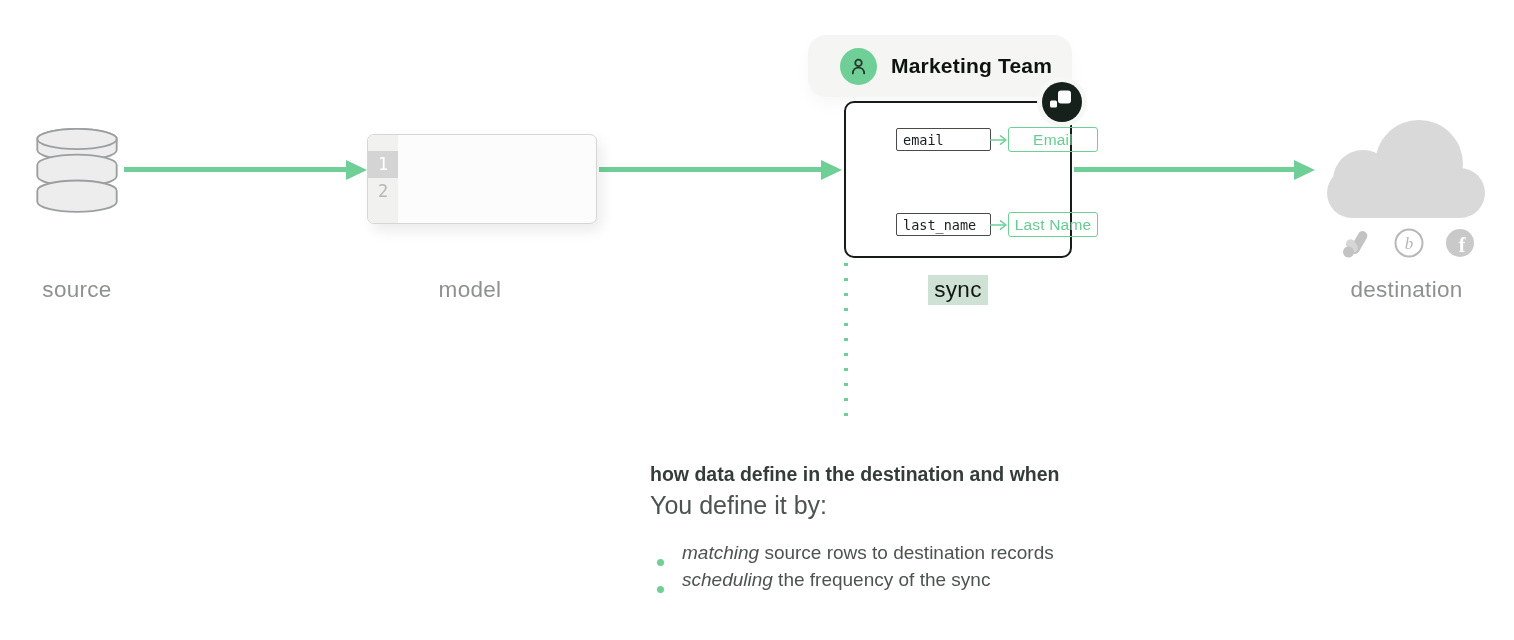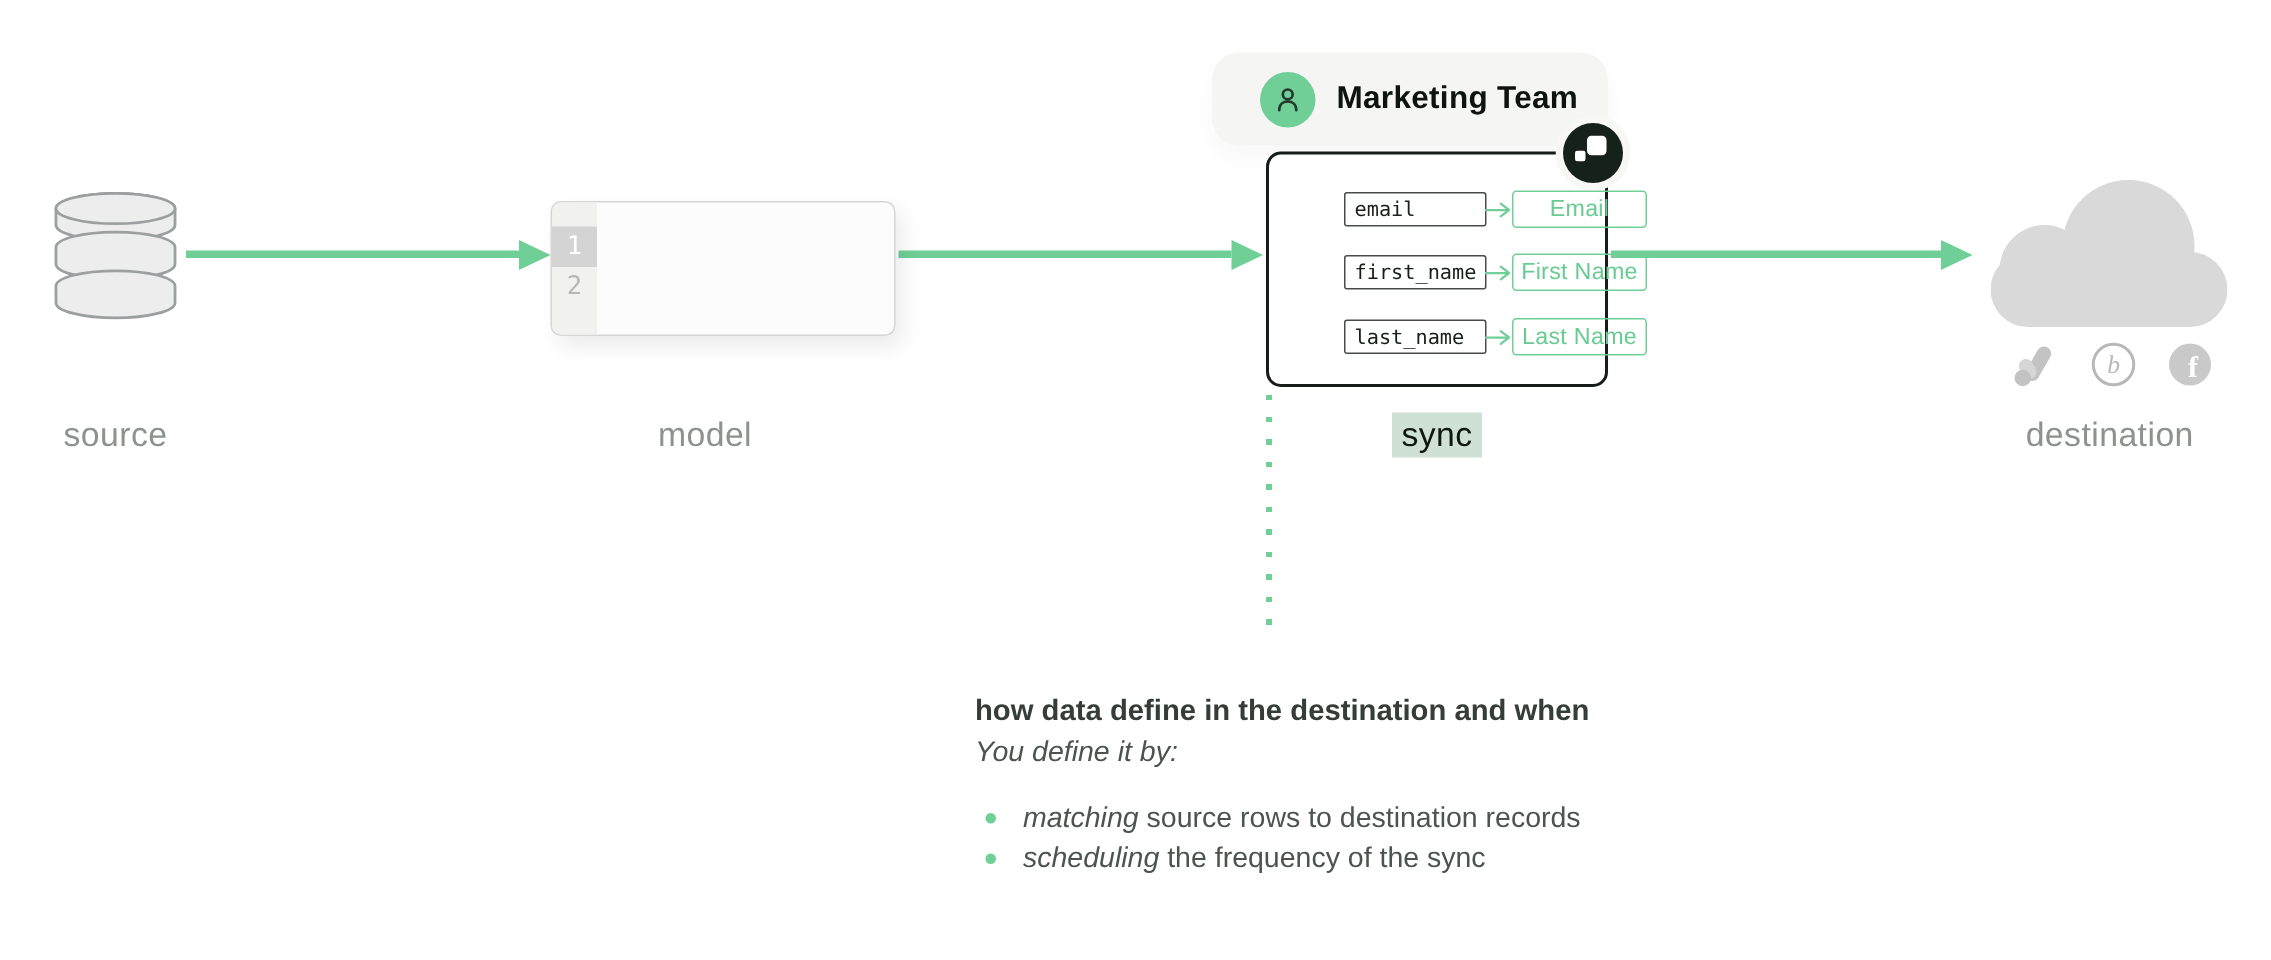--- a/index.html
+++ b/index.html
@@ -75,23 +75,23 @@
   
   .stage-label{position:absolute;top:277px;height:32px;text-align:center;
     font-size:22.5px;color:var(--label-gray);letter-spacing:.3px;}
   .hl{background:var(--sync-highlight);color:#10170f;padding:2px 6px 3px;font-weight:500;}
   
   .dotted{position:absolute;left:844px;top:263px;width:3.5px;height:165px;
     background:repeating-linear-gradient(to bottom,var(--accent-green) 0 3.5px,transparent 3.5px 15px);}
   
   .notes{position:absolute;left:650px;top:463px;width:600px;}
   .notes-heading{font-size:19.5px;font-weight:700;color:var(--heading-gray);margin:0 0 5px;}
-  .notes-intro{font-size:19px;color:var(--text-gray);margin:0 0 19px;font-style:italic;}
+  .notes-intro{font-size:25px;color:var(--text-gray);margin:0 0 19px;}
   .notes-list{list-style:none;margin:0;padding:0 0 0 7px;}
-  .notes-list li{display:flex;align-items:flex-start;font-size:19px;color:var(--text-gray);
+  .notes-list li{display:flex;align-items:flex-end;font-size:19px;color:var(--text-gray);
     line-height:27px;}
   .bullet-dot{width:7px;height:7px;border-radius:50%;background:var(--accent-green);
     margin:10px 18px 0 0;flex:none;}
   .lead{font-style:italic;}
 </style>
 </head>
 <body>
 
 <div class="canvas">
 
@@ -126,28 +126,20 @@
   </div>
 
   <div class="sync-box">
     <div class="map-row" style="top:24px;">
       <div class="src-box">email</div>
       <svg class="map-arrow" width="19" height="14" viewBox="0 0 19 14" fill="none" stroke="#6fcf97" stroke-width="1.5" stroke-linecap="round" stroke-linejoin="round">
           <line x1="0" y1="7" x2="15" y2="7"></line>
           <polyline points="10.5,2.8 16,7 10.5,11.2"></polyline>
         </svg>
       <div class="dst-box">Email</div>
-    </div>
-    <div class="map-row" style="top:66px;">
-      <div class="src-box">first_name</div>
-      <svg class="map-arrow" width="19" height="14" viewBox="0 0 19 14" fill="none" stroke="#6fcf97" stroke-width="1.5" stroke-linecap="round" stroke-linejoin="round">
-          <line x1="0" y1="7" x2="15" y2="7"></line>
-          <polyline points="10.5,2.8 16,7 10.5,11.2"></polyline>
-        </svg>
-      <div class="dst-box">First Name</div>
     </div>
     <div class="map-row" style="top:109px;">
       <div class="src-box">last_name</div>
       <svg class="map-arrow" width="19" height="14" viewBox="0 0 19 14" fill="none" stroke="#6fcf97" stroke-width="1.5" stroke-linecap="round" stroke-linejoin="round">
           <line x1="0" y1="7" x2="15" y2="7"></line>
           <polyline points="10.5,2.8 16,7 10.5,11.2"></polyline>
         </svg>
       <div class="dst-box">Last Name</div>
     </div>
   </div>

